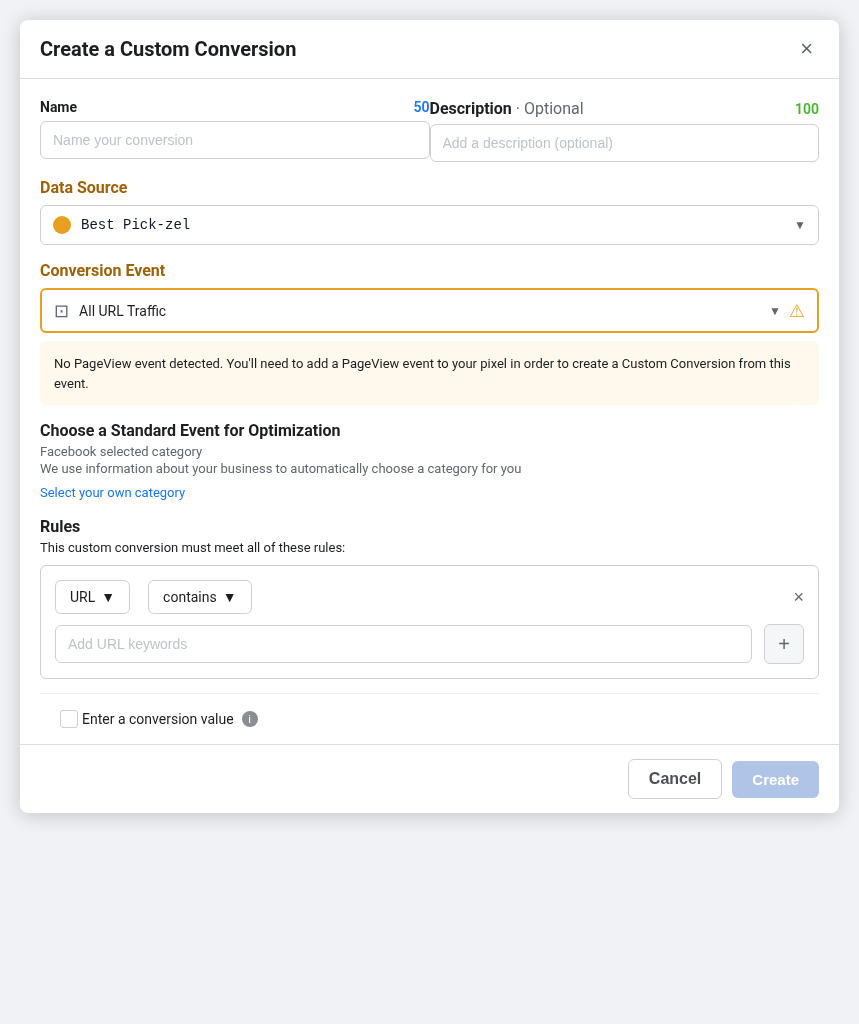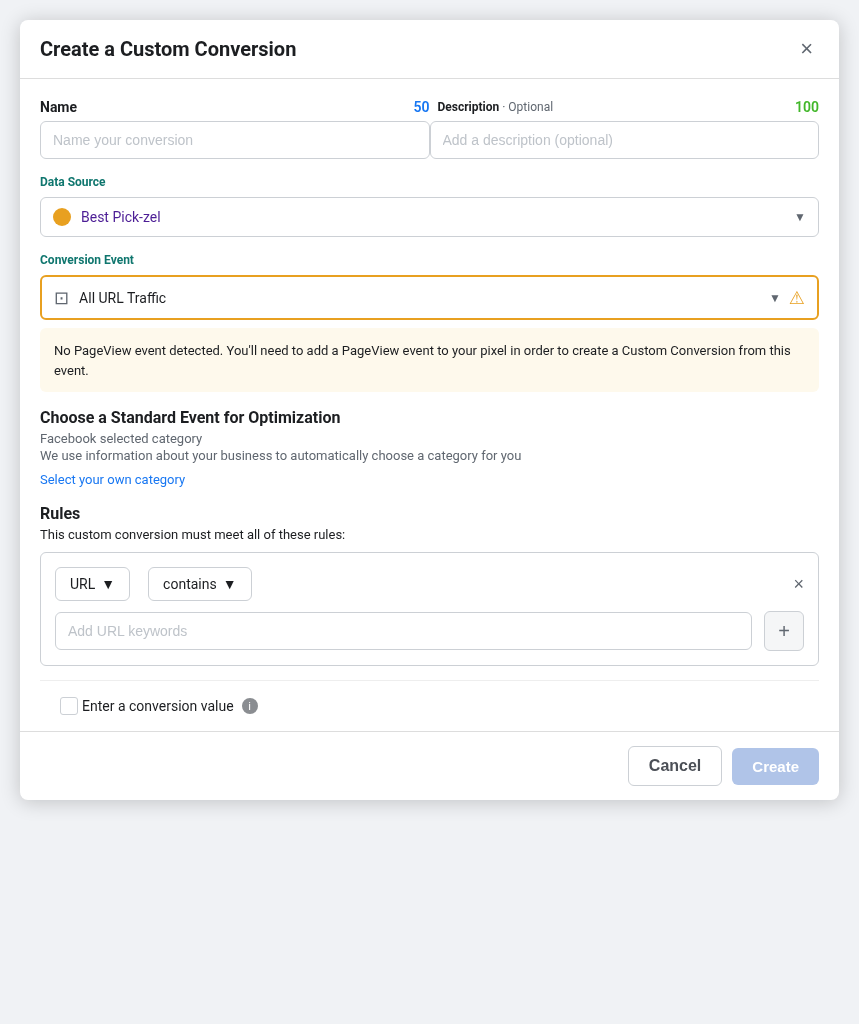--- a/index.html
+++ b/index.html
@@ -60,24 +60,23 @@
       justify-content: space-between;
       align-items: center;
       margin-bottom: 6px;
     }
     .field-label {
       font-size: 14px;
       font-weight: 700;
       color: #1c1e21;
     }
     .field-label-optional {
-      font-size: 12px;
-      font-weight: 700;
-      color: #1c1e21;
-      margin-left: 8px;
+      font-size: 16px;
+      font-weight: 700;
+      color: #1c1e21;
     }
     .optional-text {
       font-weight: 400;
       color: #606770;
     }
     .char-count {
       font-size: 14px;
       font-weight: 600;
       color: #1877f2;
     }
@@ -92,23 +91,23 @@
       border: 1px solid #ccd0d5;
       border-radius: 6px;
       font-size: 14px;
       color: #1c1e21;
       outline: none;
     }
     input[type="text"]::placeholder {
       color: #bec3c9;
     }
     .section-label {
-      font-size: 12px;
-      font-weight: 700;
-      color: #0f766e;
+      font-size: 16px;
+      font-weight: 700;
+      color: #a16207;
       margin-bottom: 8px;
     }
     .data-source-select {
       display: flex;
       align-items: center;
       padding: 10px 12px;
       border: 1px solid #ccd0d5;
       border-radius: 6px;
       cursor: pointer;
       background: #fff;
@@ -117,22 +116,23 @@
     .data-source-dot {
       width: 18px;
       height: 18px;
       background: #e8a020;
       border-radius: 50%;
       margin-right: 10px;
       flex-shrink: 0;
     }
     .data-source-text {
       font-size: 14px;
-      color: #4c1d95;
+      color: #0f172a;
       flex: 1;
+      font-family: Liberation Mono, monospace;
     }
     .dropdown-arrow {
       color: #606770;
       font-size: 12px;
     }
     .conversion-event-select {
       display: flex;
       align-items: center;
       padding: 10px 12px;
       border: 2px solid #e8a020;

